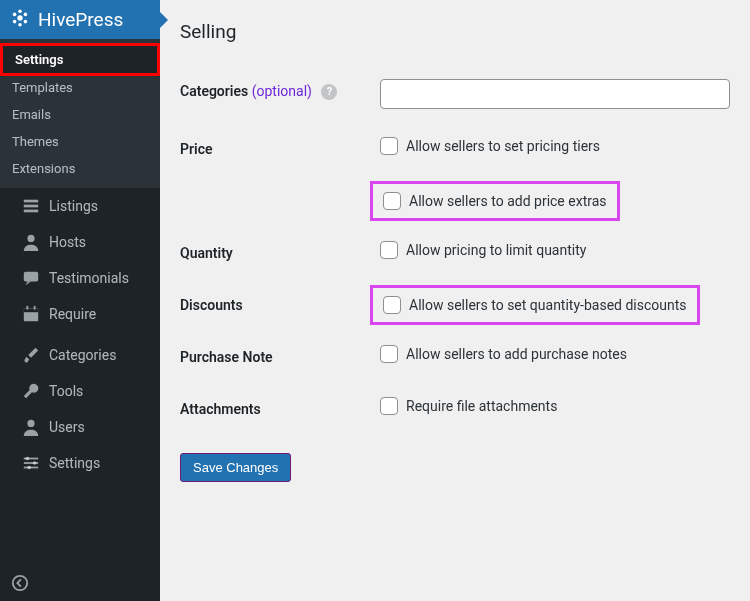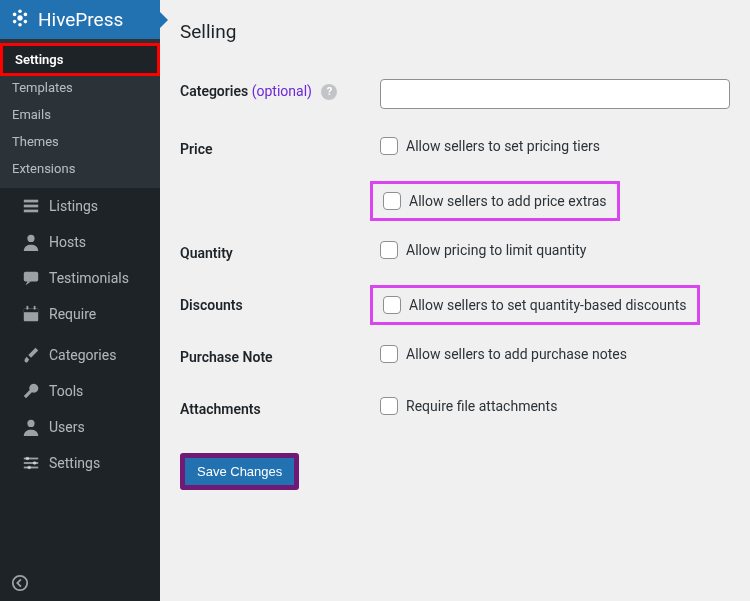--- a/index.html
+++ b/index.html
@@ -27,21 +27,21 @@
   h2.section-title { font-size: 19px; font-weight: 400; color: #1d2327; margin-bottom: 22px; }
   table.form-table { width: 100%; border-collapse: collapse; }
   table.form-table th { text-align: left; vertical-align: top; padding: 18px 10px 18px 0; width: 200px; font-weight: 600; color: #1d2327; font-size: 14px; }
   table.form-table td { padding: 14px 0; vertical-align: top; }
   .optional { font-weight: 400; color: #6d28d9; }
   .help-icon { display:inline-block; width:16px; height:16px; border-radius:50%; background:#c3c4c7; color:#fff; text-align:center; font-size:11px; line-height:16px; font-weight:700; margin-left:6px; vertical-align:middle; }
   input[type=text].full { width: 100%; height: 30px; border:1px solid #8c8f94; border-radius:4px; padding: 0 8px; background:#fff; }
   .check-row { display:flex; align-items:center; gap:8px; color:#2c3338; font-size:14px; }
   .check-row input[type=checkbox] { width:18px; height:18px; border:1px solid #8c8f94; border-radius:4px; appearance:none; background:#fff; cursor:pointer; }
   .outlined { border: 3px solid #d946ef; padding: 8px 10px; display:inline-flex; margin: -8px -10px; }
-  .save-btn { background:#2271b1; color:#fff; border:5px solid #701a75; border-radius:3px; padding:6px 12px; font-size:13px; cursor:pointer; margin-top: 18px; }
+  .save-btn { background:#2271b1; color:#fff; border:1px solid #701a75; border-radius:3px; padding:6px 12px; font-size:13px; cursor:pointer; margin-top: 18px; }
 </style>
 </head>
 <body>
 
 <div class="wrap">
   <div class="sidebar">
     <div class="menu-top">
       <span class="icon">
         <svg viewBox="0 0 20 20">
             <circle cx="10" cy="10" r="3"></circle>

